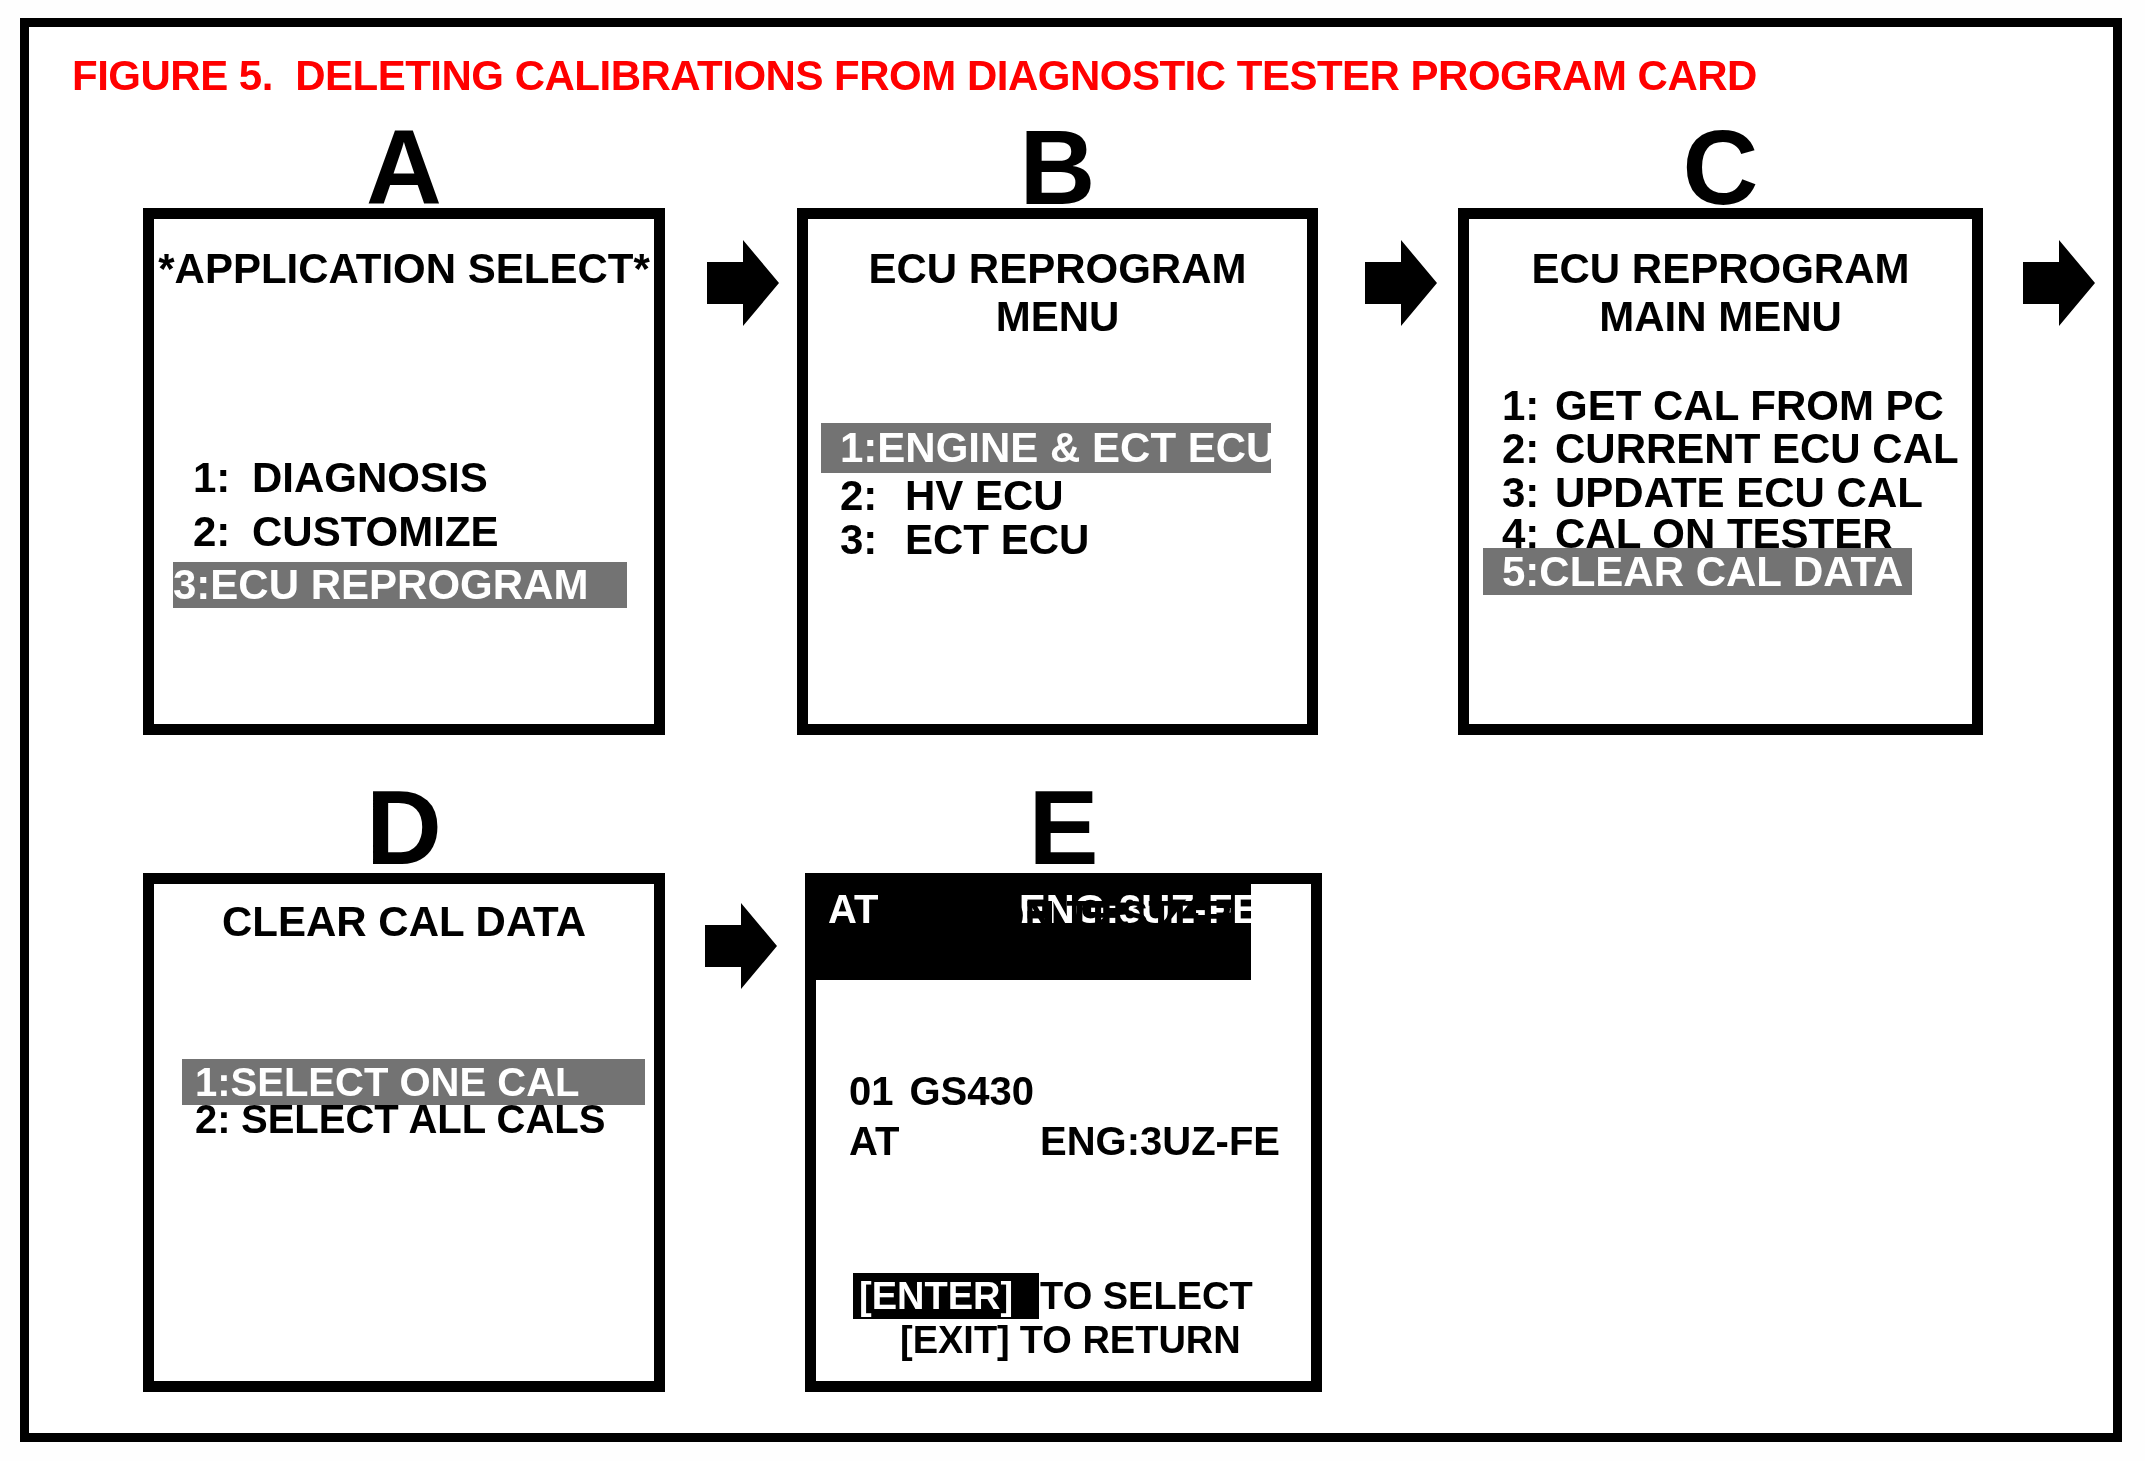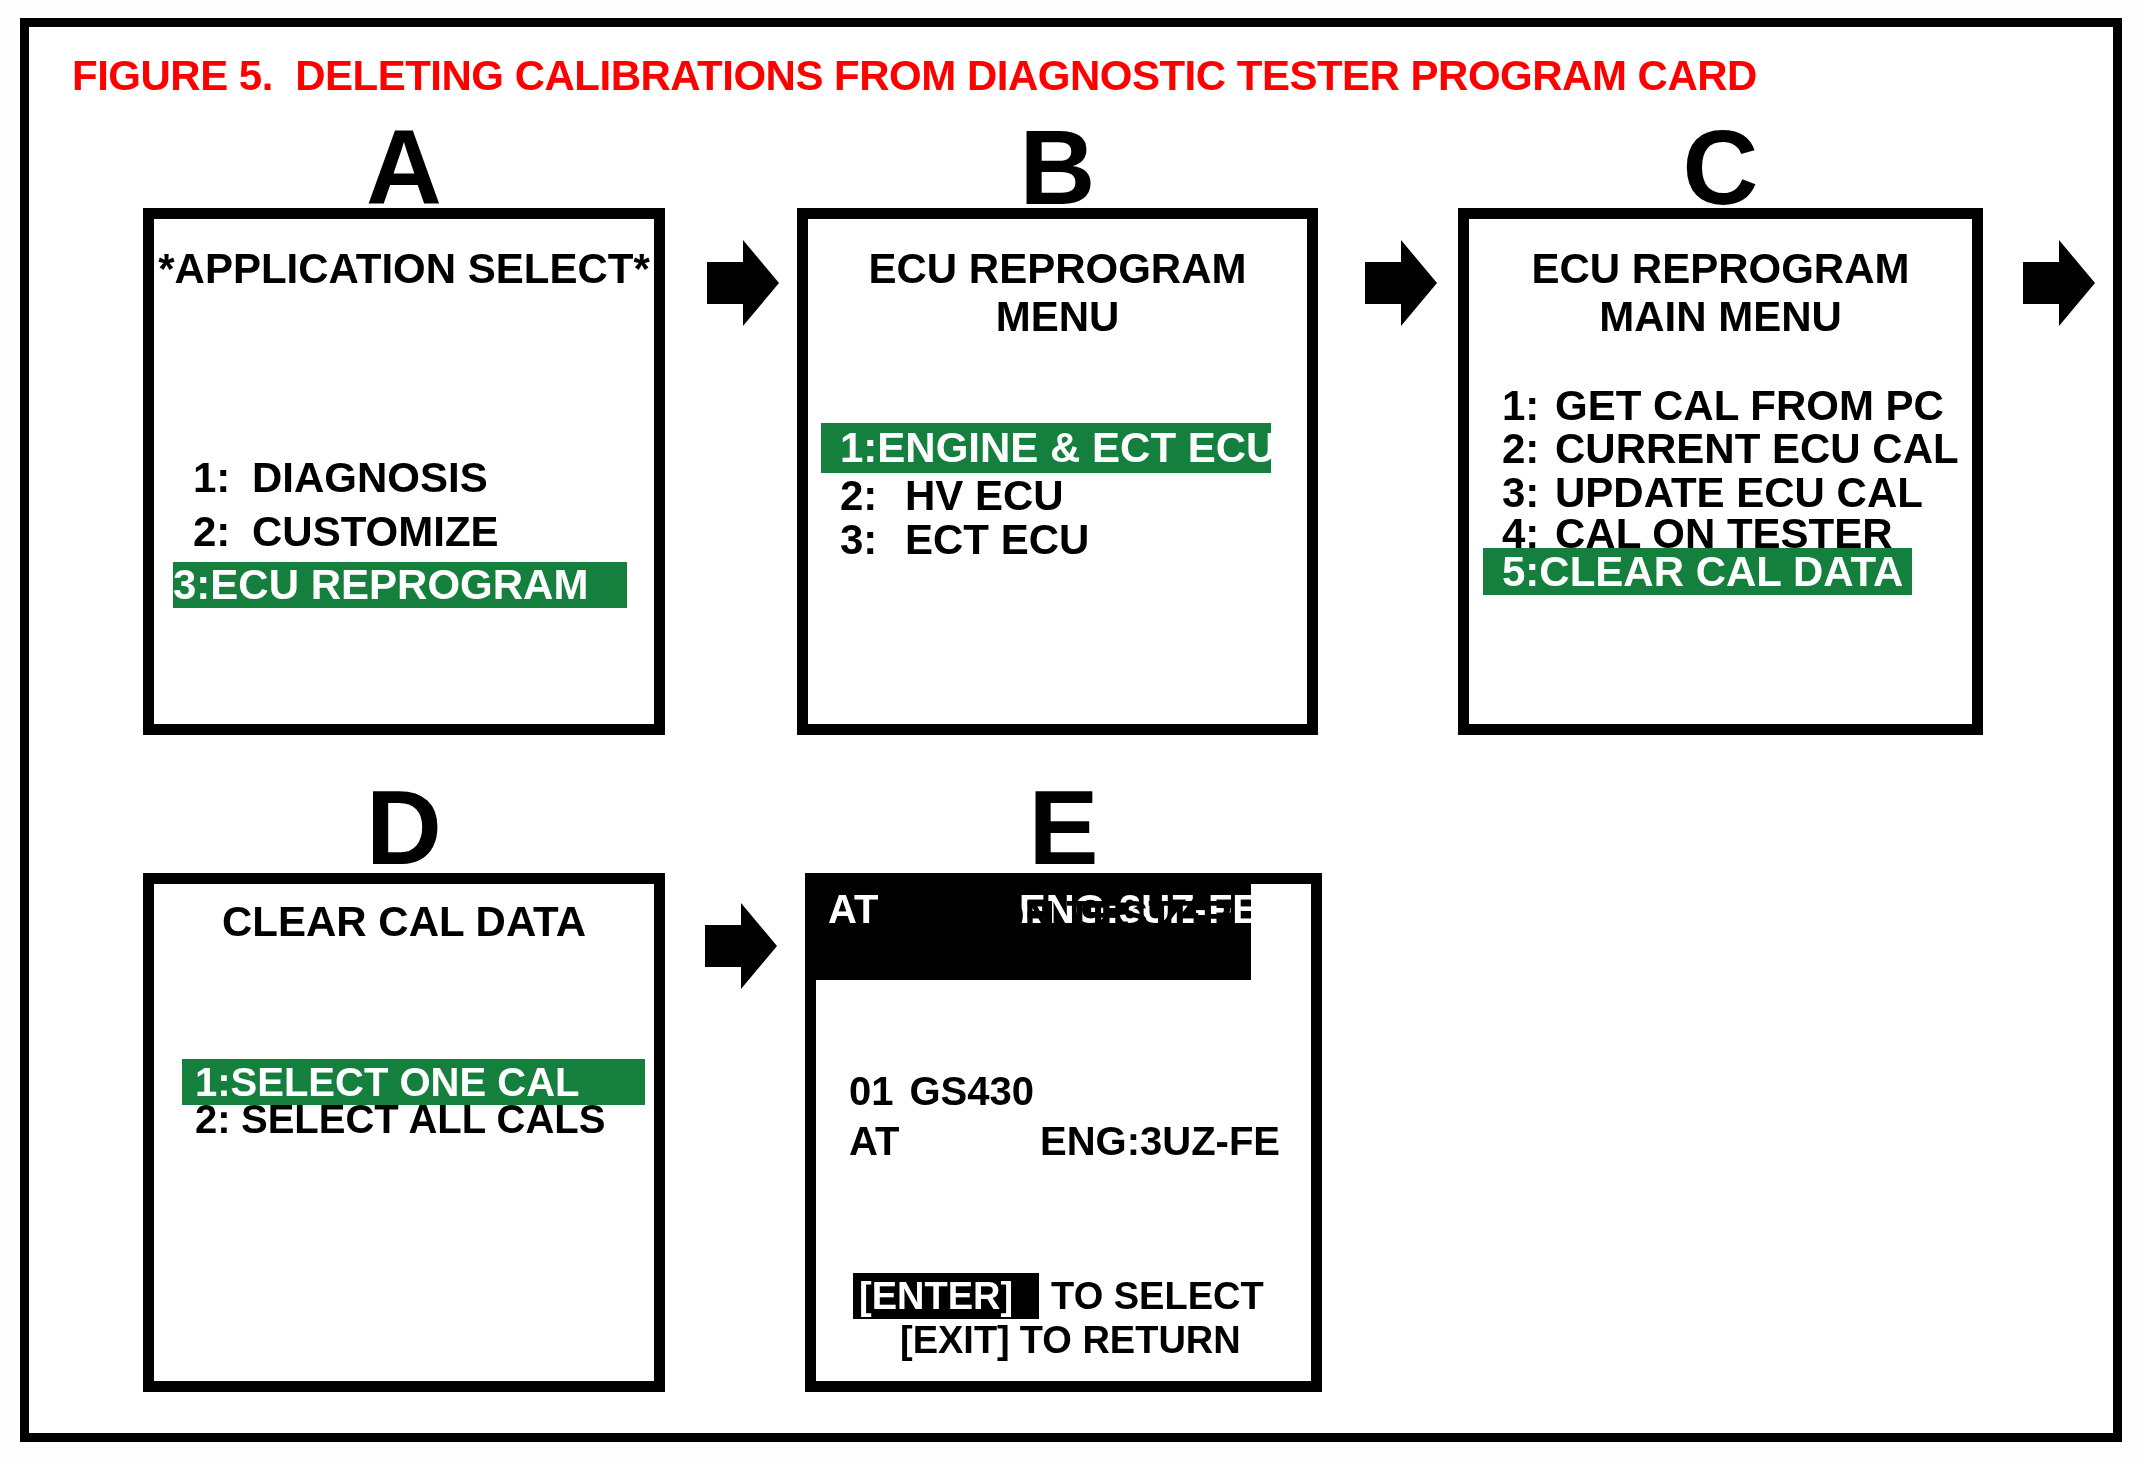--- a/index.html
+++ b/index.html
@@ -24,21 +24,21 @@
   }
   .scr-title{
     position:absolute;left:0;width:100%;text-align:center;
     font-size:42px;font-weight:bold;line-height:48px;white-space:pre;
   }
   .row{
     position:absolute;white-space:nowrap;font-weight:bold;font-size:42px;line-height:44px;
   }
   .row .num{display:inline-block;}
   .hl{background:#000;color:#fff;}
-  .bar{position:absolute;white-space:nowrap;font-weight:bold;background:#15803d;color:#fff;z-index:2;}
+  .bar{position:absolute;white-space:nowrap;font-weight:bold;background:#737373;color:#fff;z-index:2;}
   .arrow{position:absolute;}
   
   #screen-a{left:143px;top:208px;width:522px;height:527px;}
   #screen-b{left:797px;top:208px;width:521px;height:527px;}
   #screen-c{left:1458px;top:208px;width:525px;height:527px;}
   #screen-d{left:143px;top:873px;width:522px;height:519px;}
   #screen-e{left:805px;top:873px;width:517px;height:519px;}
   #letter-a{left:143px;top:115px;width:522px;}
   #letter-b{left:797px;top:115px;width:521px;}
   #letter-c{left:1458px;top:115px;width:525px;}
@@ -73,21 +73,21 @@
   #e-title{top:8px;}
   #e-block{left:21px;top:85px;width:435px;height:96px;padding:2px 0 0 12px;box-sizing:border-box;font-size:40px;font-weight:bold;line-height:47px;white-space:nowrap;}
   .e-line{position:absolute;white-space:nowrap;font-weight:bold;font-size:40px;line-height:45px;}
   #e-g1{left:33px;top:185px;}
   #e-g2{left:33px;top:235px;}
   .at-span{display:inline-block;width:191px;}
   .id-span{display:inline-block;margin-right:16px;}
   #e-f1{left:37px;top:389px;font-size:38px;line-height:46px;}
   #e-f2{left:84px;top:435px;font-size:38px;line-height:42px;}
   #e-f1 .key{padding:2px 26px 2px 6px;}
-  #e-f1 .act{margin-left:12px;}
+  #e-f1 .act{margin-left:1px;}
   #e-f2 .act{margin-left:10px;}
 </style>
 </head>
 <body>
 
 <div id="canvas">
   <div class="frame"></div>
 
   <div class="fig-title" style="color:#ff0000;">FIGURE 5.  DELETING CALIBRATIONS FROM DIAGNOSTIC TESTER PROGRAM CARD</div>
 

